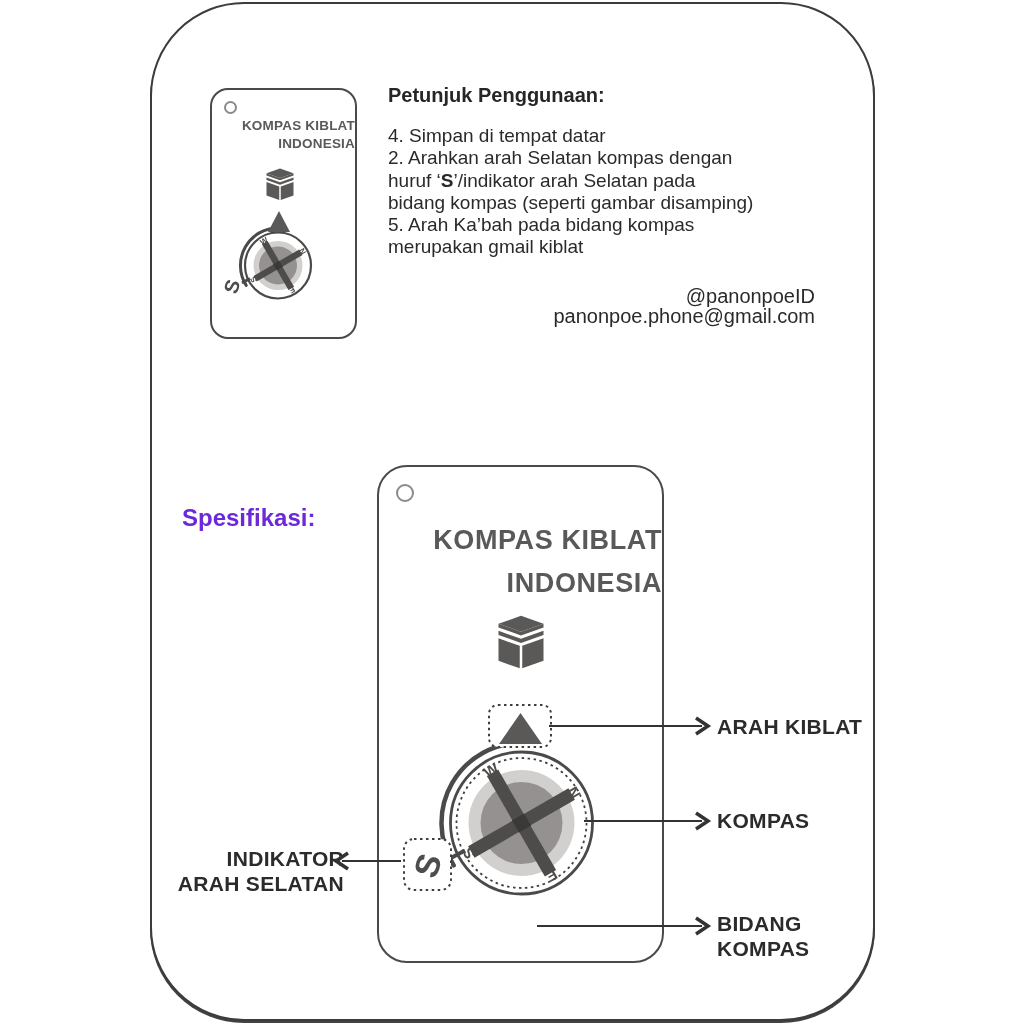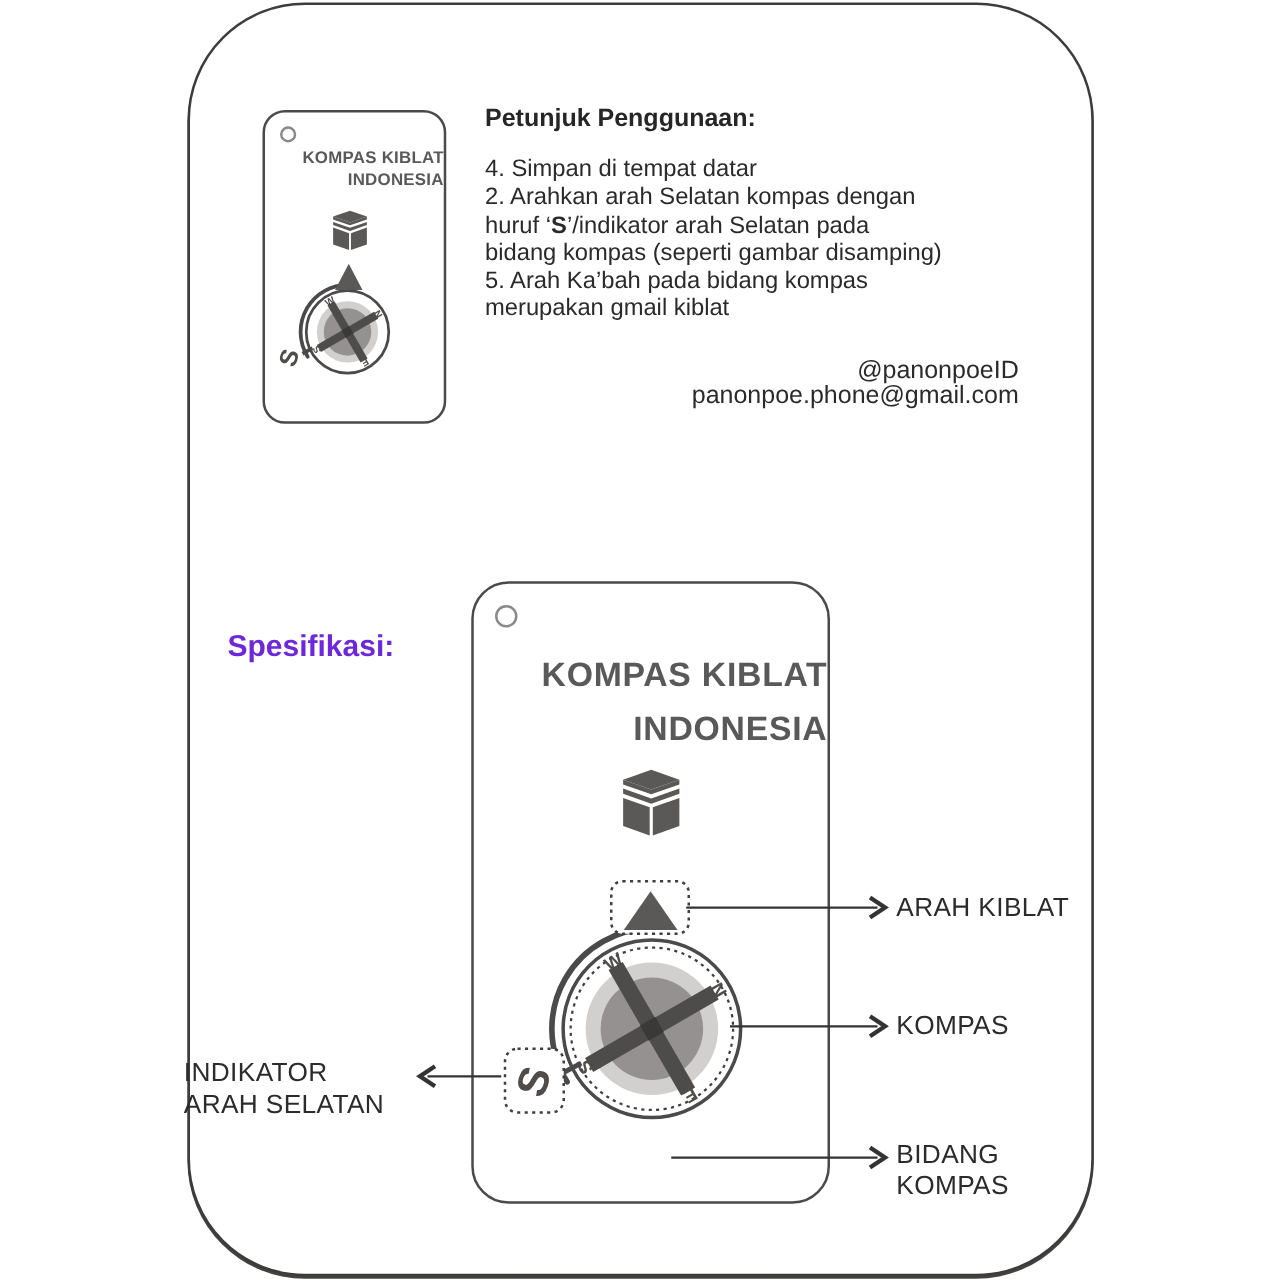--- a/index.html
+++ b/index.html
@@ -32,25 +32,25 @@
   
   .instr-heading{position:absolute;left:388px;top:84px;font-size:20px;font-weight:bold;color:#262626;}
   .instr-body{position:absolute;left:388px;top:125px;width:440px;font-size:19px;line-height:22.3px;color:#2a2a2a;}
   .contact{position:absolute;left:388px;top:286px;width:427px;text-align:right;
     font-size:20px;line-height:20px;color:#2a2a2a;}
 
   
   .spec-heading{position:absolute;left:182px;top:504px;font-size:24px;font-weight:bold;color:#6d28d9;}
 
   
-  .callout{position:absolute;font-weight:normal;color:#2b2b2b;font-size:21px;line-height:25px;letter-spacing:.3px;}
+  .callout{position:absolute;font-weight:bold;color:#2b2b2b;font-size:21px;line-height:25px;letter-spacing:.3px;}
   .callout-arah-kiblat{left:717px;top:714px;}
   .callout-kompas{left:717px;top:808px;}
   .callout-bidang{left:717px;top:911px;}
-  .callout-indikator{left:147px;top:846px;width:172px;text-align:left;}
+  .callout-indikator{left:172px;top:846px;width:172px;text-align:right;}
 
   
   .arrows{position:absolute;left:0;top:0;width:1024px;height:1024px;z-index:6;pointer-events:none;}
 
   svg text.dial{font-family:"Liberation Sans",sans-serif;font-weight:bold;fill:#4f4d4b;
     text-anchor:middle;dominant-baseline:central;}
 </style>
 </head>
 <body>
 

